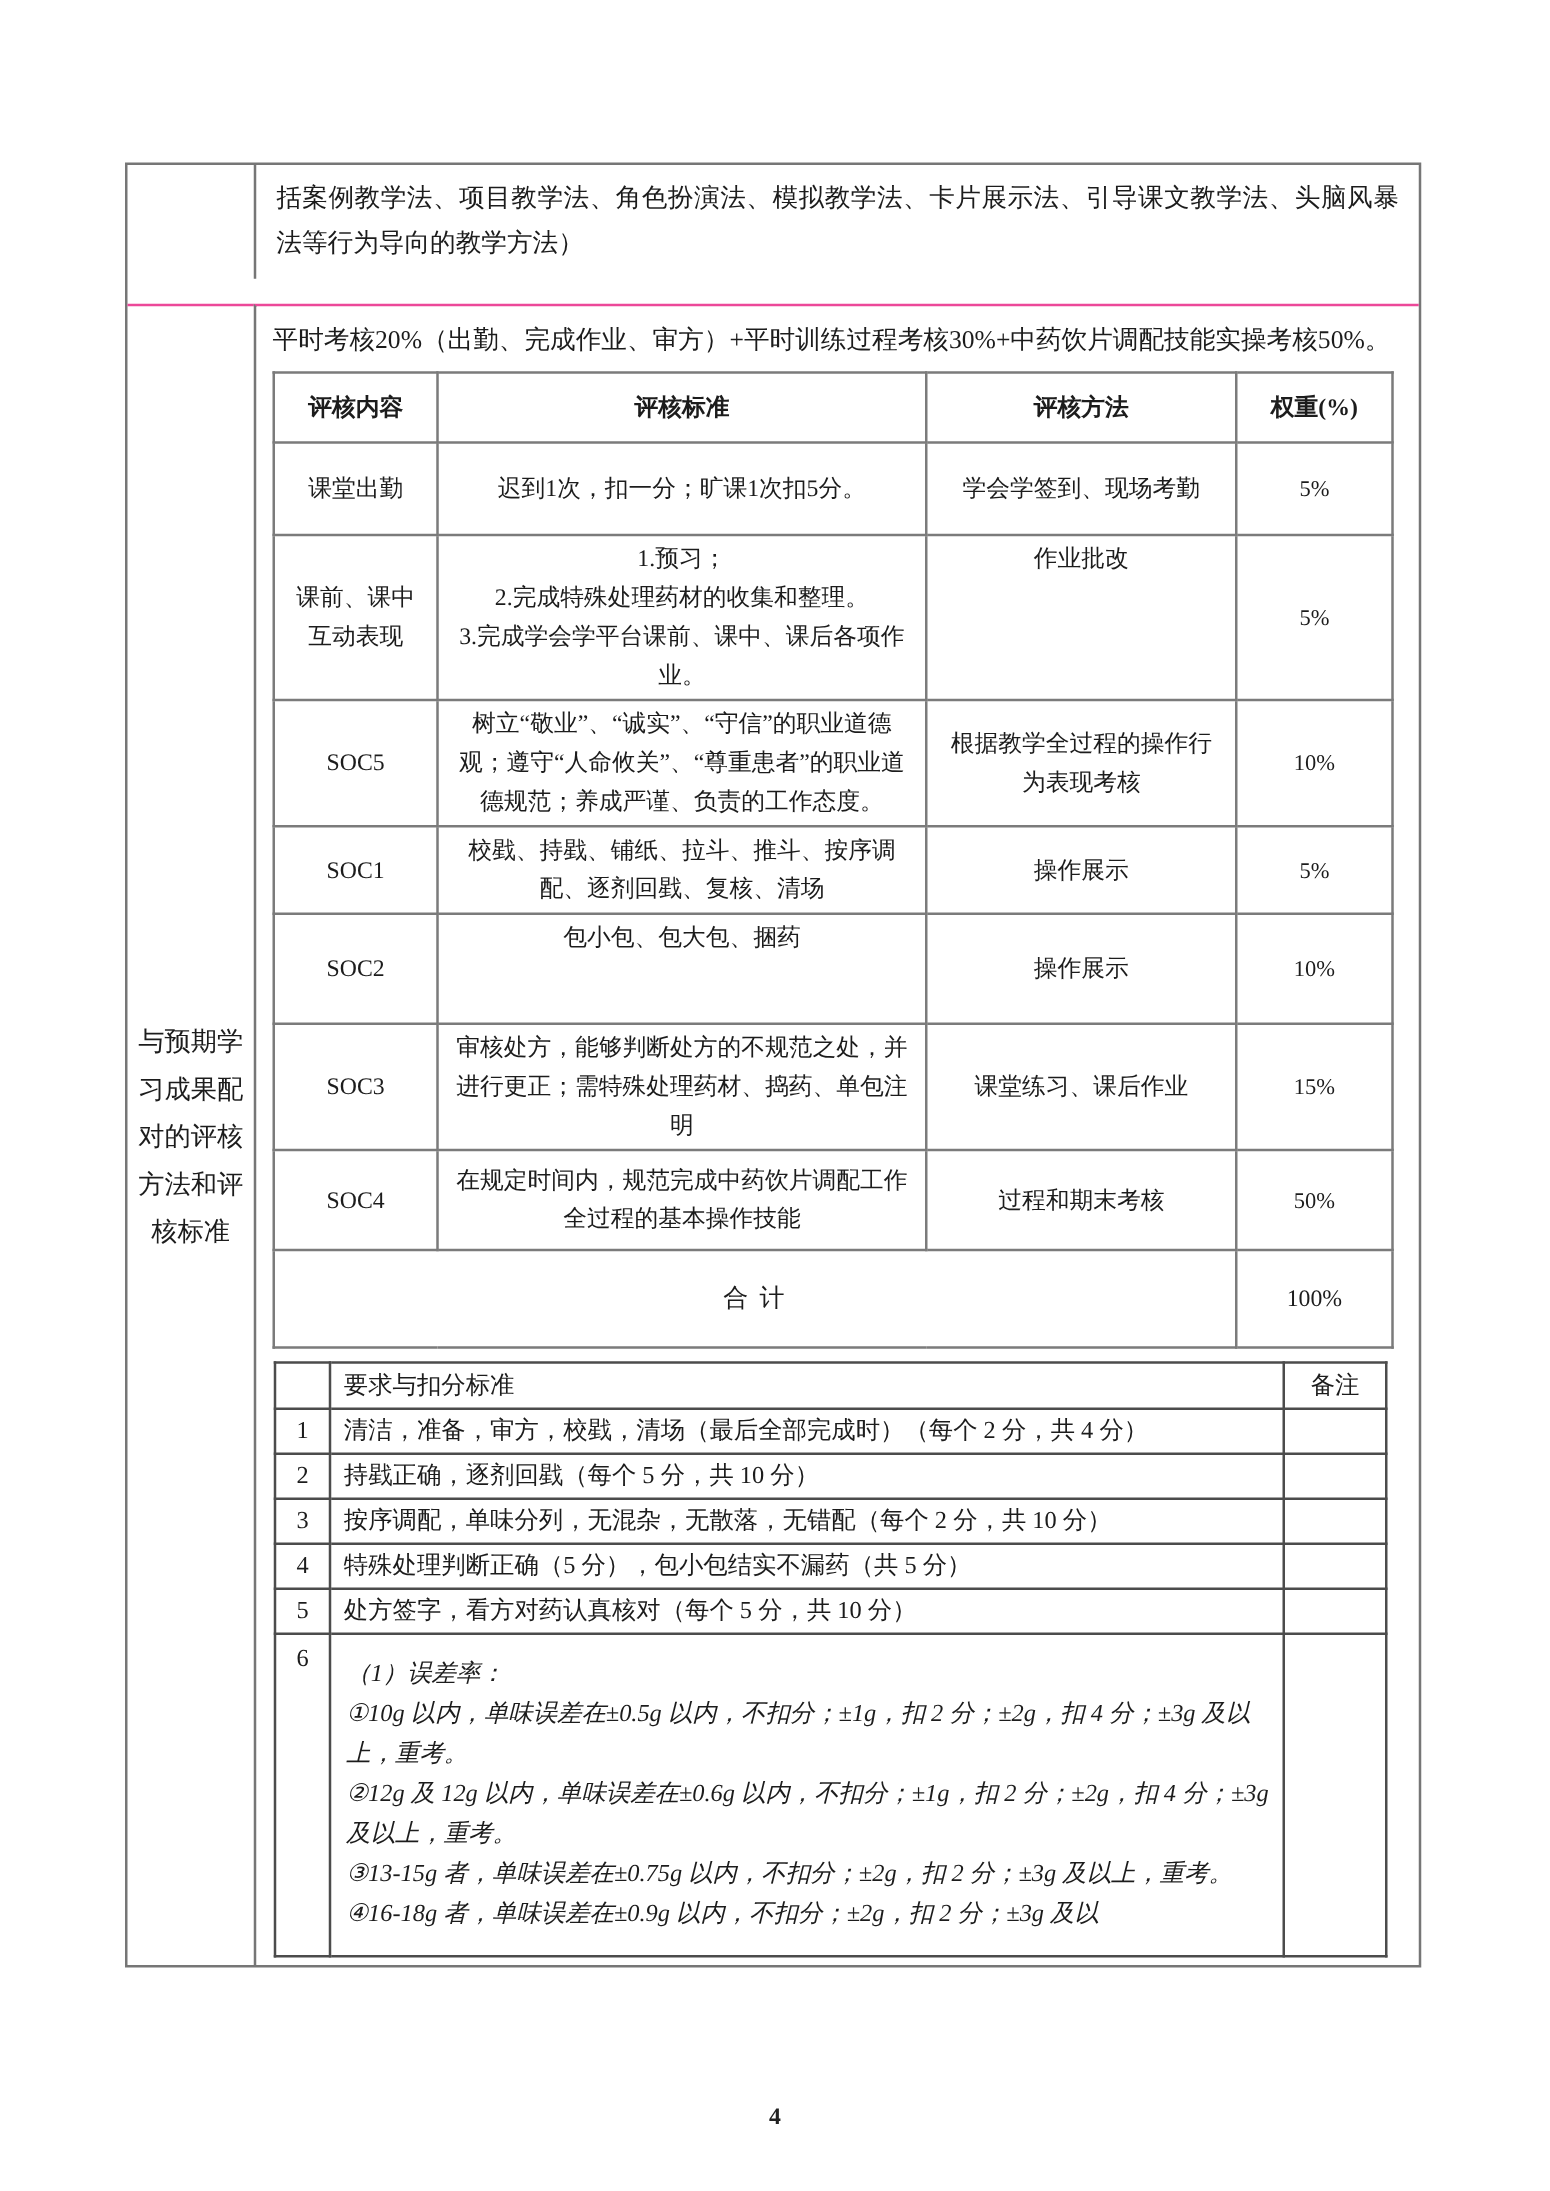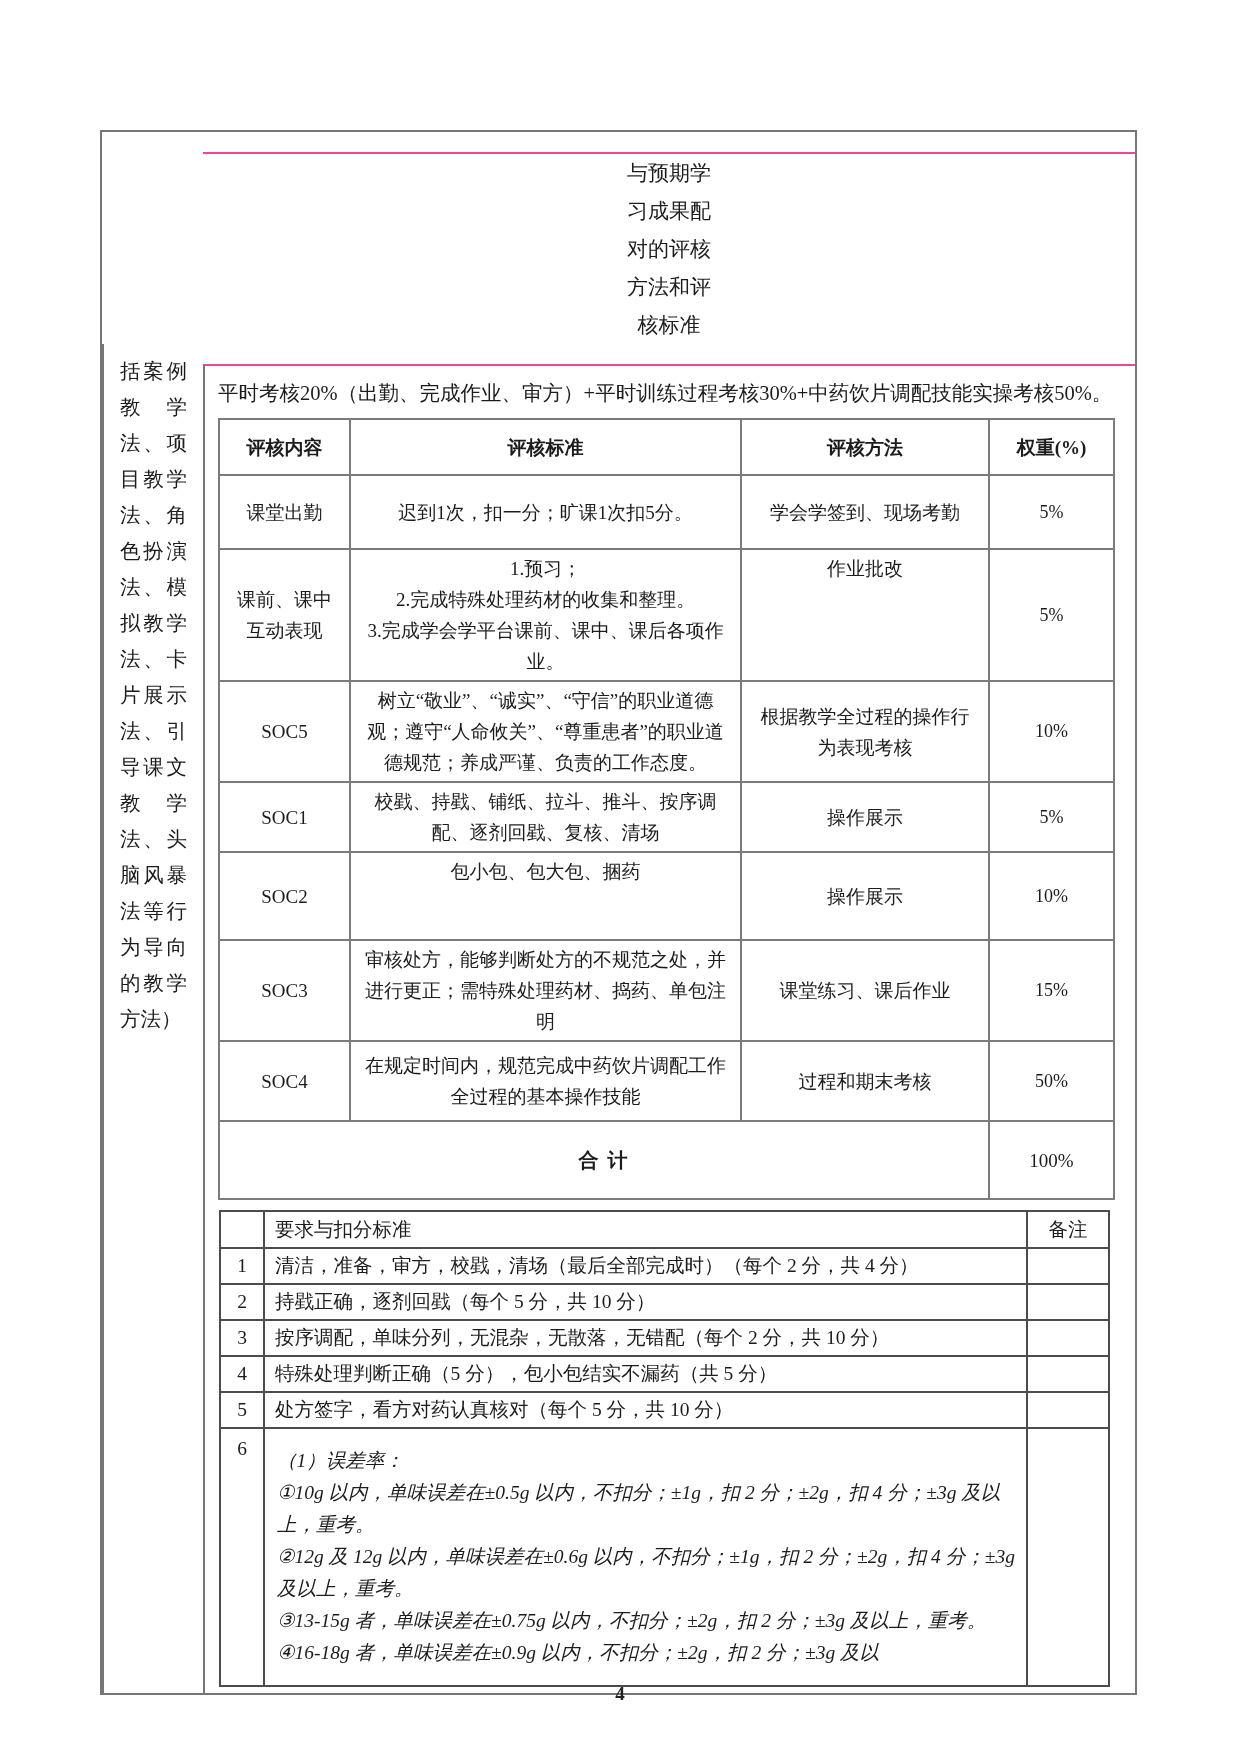--- a/index.html
+++ b/index.html
@@ -37,21 +37,21 @@
   
   table.t1 { border-collapse:collapse; table-layout:fixed; width:895px; margin:2px 0 10px 0; }
   .t1 th, .t1 td {
     border:2px solid #7b7b7b;
     font-size:19px; line-height:31px;
     text-align:center; vertical-align:middle;
     padding:3px 10px; font-weight:normal;
     box-sizing:border-box; overflow:hidden;
   }
   .t1 th { font-weight:bold; }
-  .t1 .total-label { font-weight:bold; letter-spacing:2px; font-size:20px; }
+  .t1 .total-label { font-weight:normal; letter-spacing:2px; font-size:20px; }
   .t1 .weight { font-size:18px; }
   .pre { white-space:pre-line; }
 
   
   .criteria { margin:2px 0 6px 1px; }
   .criteria p { margin:0; font-size:20.5px; line-height:33px; }
 
   
   table.t2 { border-collapse:collapse; table-layout:fixed; width:889px; margin:4px 0 0 1px; }
   .t2 td {
@@ -73,28 +73,28 @@
   }
 </style>
 </head>
 <body>
 
 <div class="page">
   <div class="doc">
     <div class="outer">
 
       <div class="cell label-cell"></div>
+      <div class="cell content-cell">
+        <p class="cont-text">括案例教学法、项目教学法、角色扮演法、模拟教学法、卡片展示法、引导课文教学法、头脑风暴法等行为导向的教学方法）</p>
+      </div>
+
       <div class="cell label-cell row2">
         <div class="vlabel-wrap">
           <div class="vlabel">与预期学习成果配对的评核方法和评核标准</div>
         </div>
-      </div>
-
-      <div class="cell content-cell">
-        <p class="cont-text">括案例教学法、项目教学法、角色扮演法、模拟教学法、卡片展示法、引导课文教学法、头脑风暴法等行为导向的教学方法）</p>
       </div>
       <div class="cell content-cell row2">
         <div class="content-inner">
 
           <p class="intro">平时考核20%（出勤、完成作业、审方）+平时训练过程考核30%+中药饮片调配技能实操考核50%。</p>
 
           <table class="t1">
             <colgroup>
                 <col style="width:131px">
                 <col style="width:391px">

